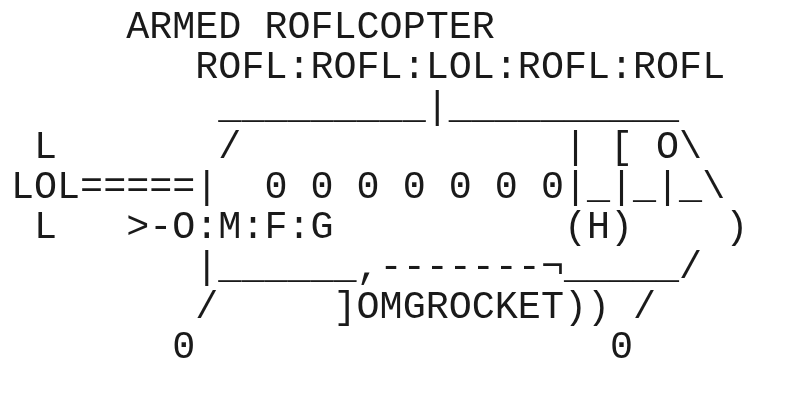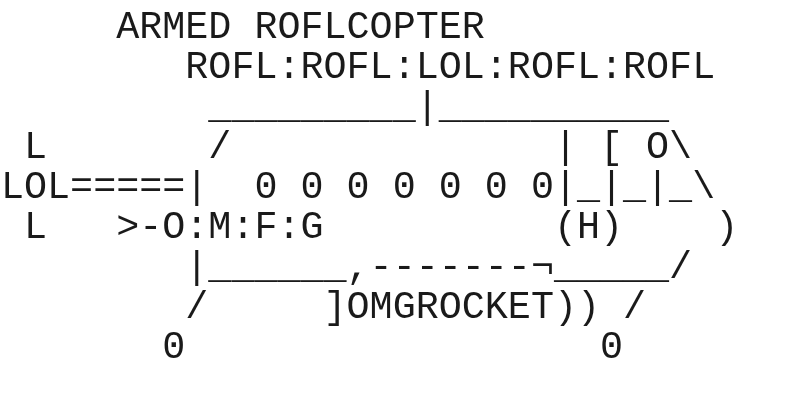--- a/index.html
+++ b/index.html
@@ -9,21 +9,21 @@
   body {
     width: 800px;
     height: 414px;
     overflow: hidden;
     background: #ffffff;
   }
   .art-canvas {
     width: 800px;
     height: 414px;
     box-sizing: border-box;
-    padding: 8px 0 0 1px;
+    padding: 8px 0 0 11px;
     background: #ffffff;
   }
   pre.ascii-art {
     margin: 0;
     font-family: "Liberation Mono", "DejaVu Sans Mono", monospace;
     font-size: 38.4px;
     line-height: 40px;
     letter-spacing: 0;
     color: #1a1a1a;
     white-space: pre;

